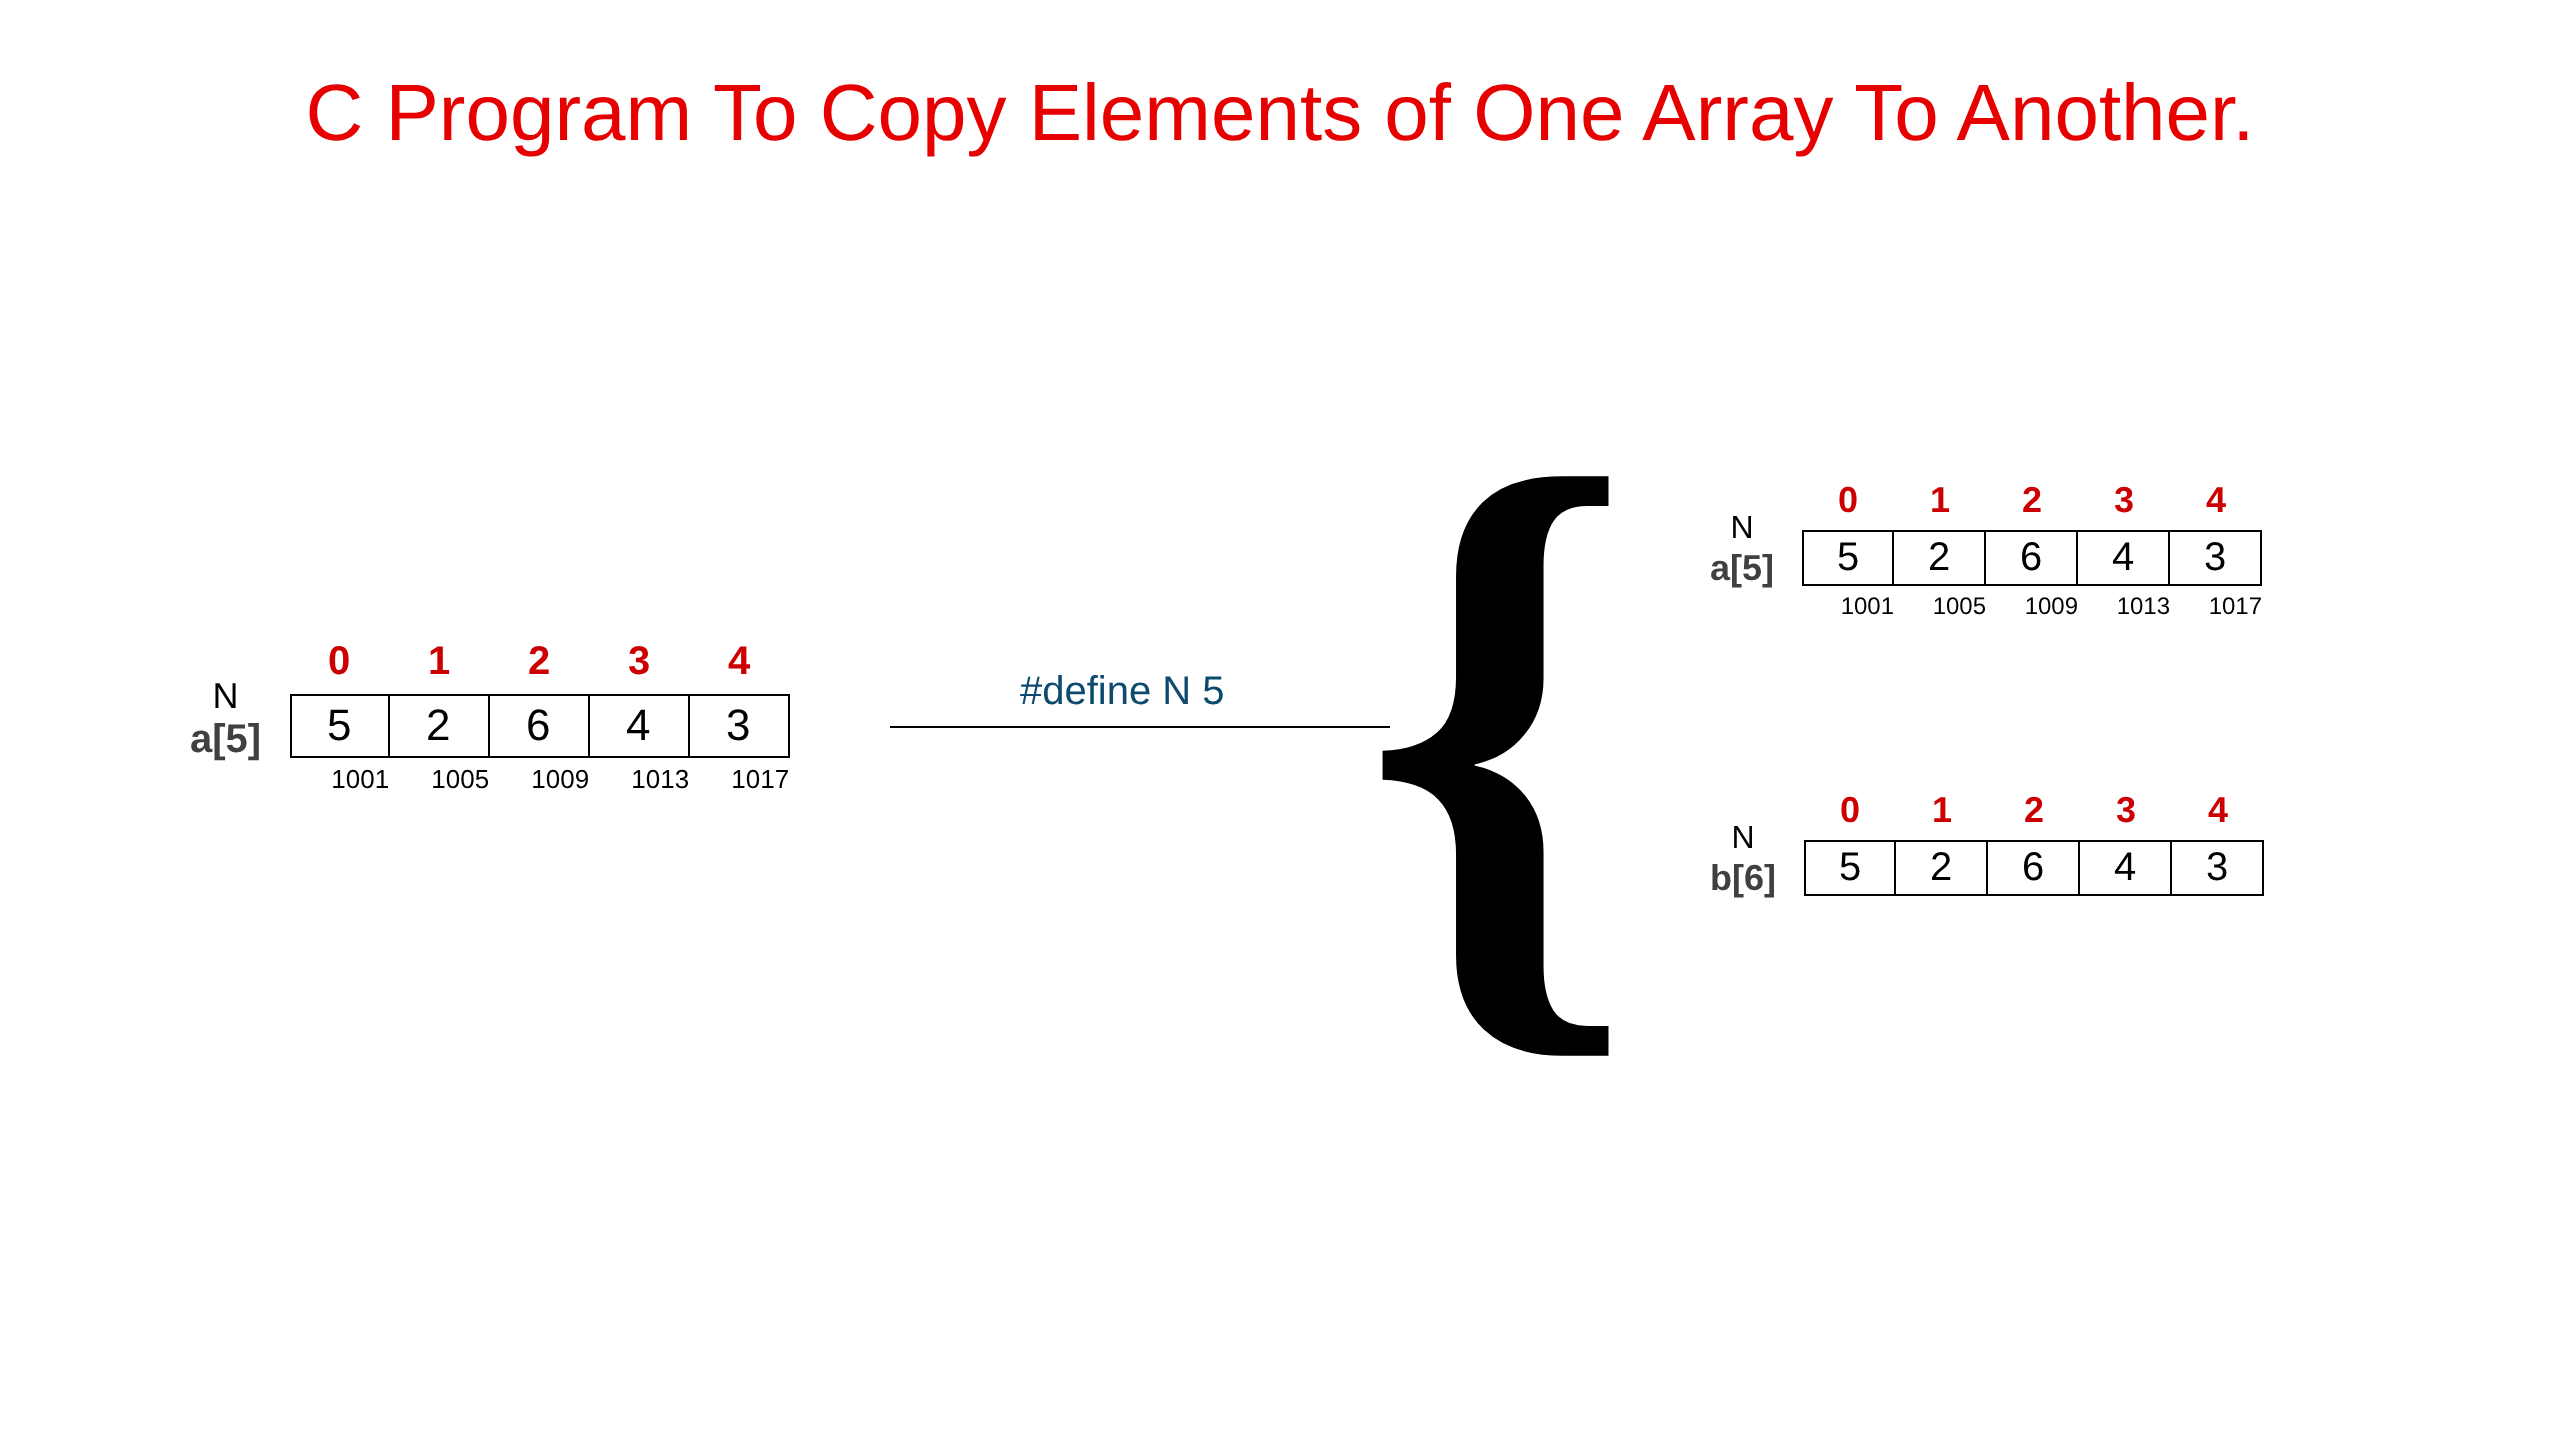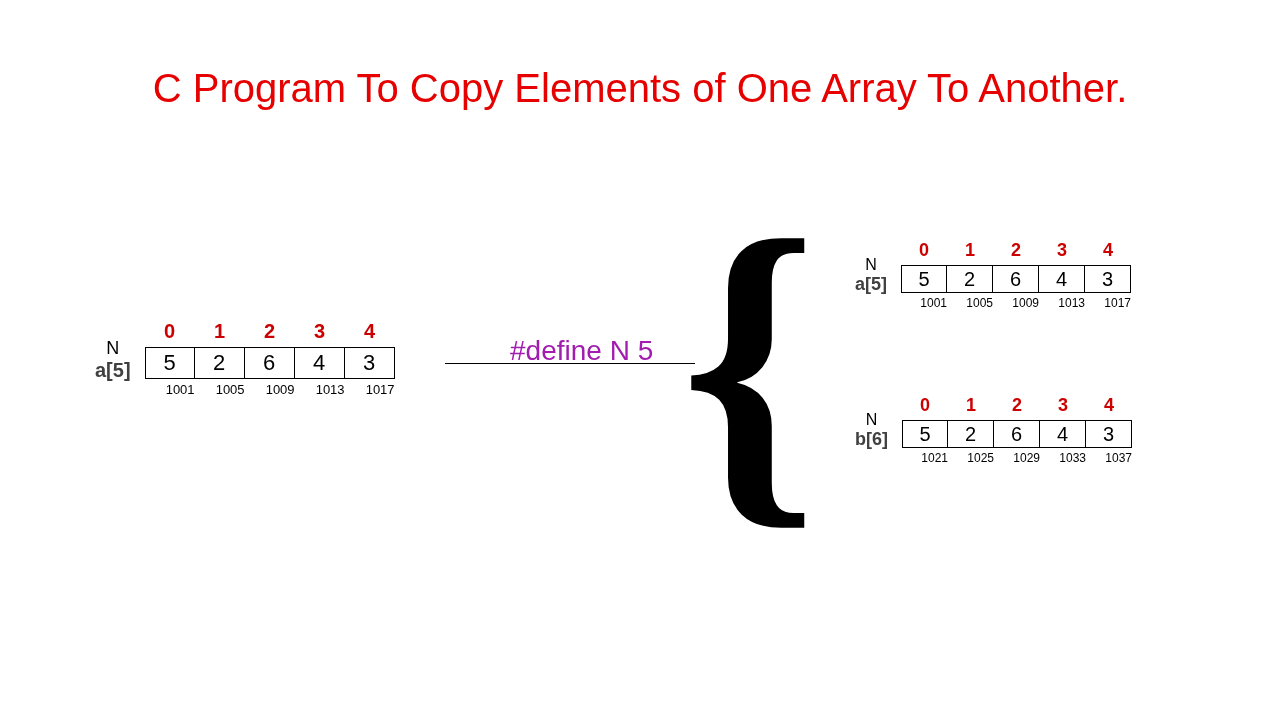--- a/index.html
+++ b/index.html
@@ -10,21 +10,21 @@
     height: 720px;
     background: #ffffff;
     font-family: Arial, Helvetica, sans-serif;
     position: relative;
     overflow: hidden;
   }
   .title {
     color: #e60000;
     font-size: 40px;
     text-align: center;
-    padding-top: 66px;
+    padding-top: 35px;
     font-weight: normal;
   }
   .array-group {
     position: absolute;
     display: flex;
     align-items: flex-start;
   }
   .array-label {
     text-align: right;
     margin-right: 14px;
@@ -81,22 +81,22 @@
   .small .nlab { font-size: 16px; }
   .small .alab { font-size: 18px; }
 
   .hline {
     position: absolute;
     height: 1px;
     background: #000;
   }
   .define-label {
     position: absolute;
-    font-size: 28px;
-    color: #a21caf;
+    font-size: 20px;
+    color: #0c4a6e;
   }
   .brace {
     position: absolute;
     font-size: 350px;
     font-family: Georgia, "Times New Roman", serif;
     font-weight: bold;
     line-height: 0;
     color: #000;
     user-select: none;
   }
@@ -184,21 +184,14 @@
       <div class="idx-cell">3</div>
       <div class="idx-cell">4</div>
     </div>
     <div class="val-row">
       <div class="val-cell">5</div>
       <div class="val-cell">2</div>
       <div class="val-cell">6</div>
       <div class="val-cell">4</div>
       <div class="val-cell">3</div>
     </div>
-    <div class="addr-row">
-      <div class="addr-cell">1021</div>
-      <div class="addr-cell">1025</div>
-      <div class="addr-cell">1029</div>
-      <div class="addr-cell">1033</div>
-      <div class="addr-cell">1037</div>
-    </div>
   </div>
 </div>
 
 </body></html>

